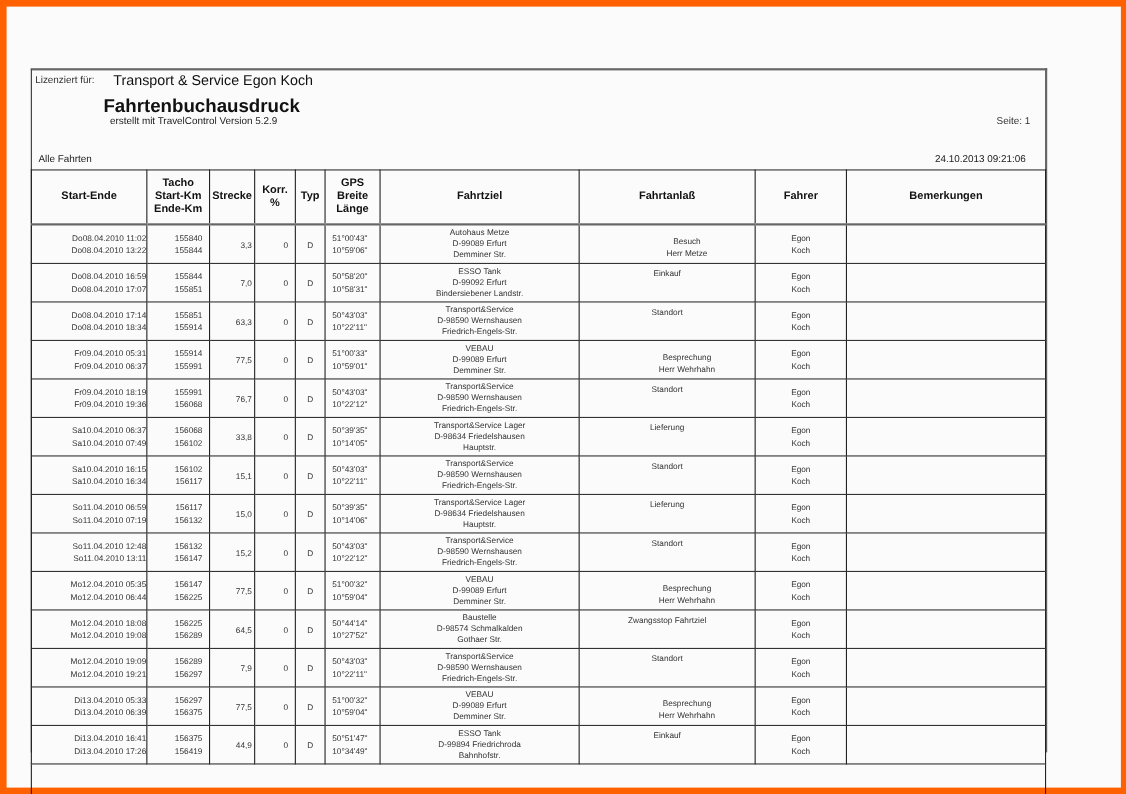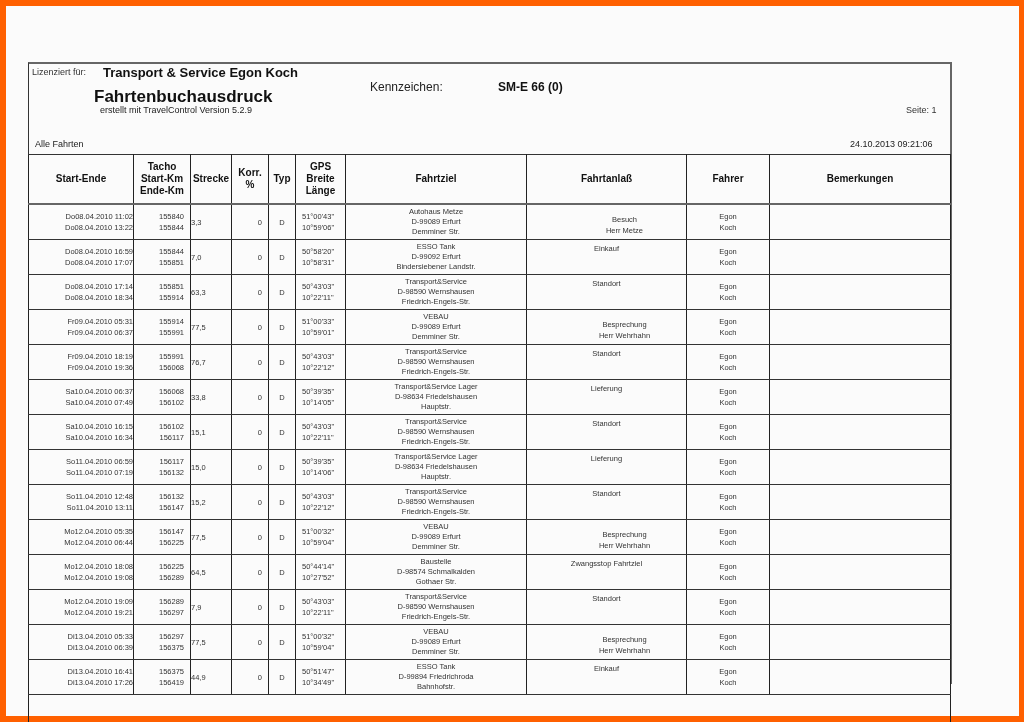--- a/index.html
+++ b/index.html
@@ -12,21 +12,21 @@
   }
   .page {
     position: absolute; left: 6px; top: 6px; width: 1013px; height: 710px;
     background: #fbfbfb;
   }
   .frame {
     position: absolute; left: 28px; top: 62px; width: 921px; height: 620px;
     border-top: 2px solid #666; border-left: 1px solid #333; border-right: 2px solid #666;
   }
   .lic-label { position: absolute; left: 32px; top: 67px; font-size: 9px; color: #333; }
-  .company { position: absolute; left: 103px; top: 65px; font-size: 13px; font-weight: bold; }
+  .company { position: absolute; left: 103px; top: 65px; font-size: 13px; font-weight: normal; }
   .title { position: absolute; left: 94px; top: 87px; font-size: 17px; font-weight: bold; }
   .subtitle { position: absolute; left: 100px; top: 105px; font-size: 9px; color: #222; }
   .page-no { position: absolute; left: 906px; top: 64px; font-size: 9px; color: #333; margin-top: 41px; }
   .meta { position: absolute; left: 370px; top: 80px; font-size: 12px; line-height: 15px; }
   .meta .row { display: flex; }
   .meta .k { width: 128px; color: #222; }
   .meta .v { font-weight: bold; }
   .filter { position: absolute; left: 35px; top: 139px; font-size: 9px; color: #222; }
   .timestamp { position: absolute; left: 850px; top: 139px; font-size: 9px; color: #222; }
 
@@ -43,21 +43,21 @@
     height: 48px; font-size: 10px; font-weight: bold; text-align: center;
     line-height: 12px; border-top: 1px solid #333; border-bottom: 2px solid #666;
   }
   table.log tbody td {
     height: 31px; font-size: 7.5px; color: #333; border-bottom: 1px solid #333;
     line-height: 11px; vertical-align: middle;
   }
   .c-se { text-align: right; padding-left: 1px; }
   .c-se .d { display: inline-block; width: 22px; }
   .c-km { text-align: right; padding-right: 6px !important; }
-  .c-str { padding-right: 2px !important; }
+  .c-str { text-align: right; padding-right: 2px !important; }
   .c-korr { text-align: right; padding-right: 6px !important; }
   .c-typ { text-align: center; }
   .c-gps { text-align: left; padding-left: 6px !important; }
   .c-ziel { text-align: center; line-height: 10px !important; }
   .c-anl { text-align: center; vertical-align: top !important; padding-top: 3px !important; }
   .c-anl.two { vertical-align: bottom !important; padding-top: 0 !important; padding-bottom: 3px !important; padding-left: 36px;}
   .c-fah { text-align: center; }
   .footer-row td { height: 21px; border-left: 1px solid #222; border-right: 1px solid #222; border-bottom: 1px solid #333; }
 </style>
 </head>
@@ -66,24 +66,20 @@
 <div class="page"></div>
 <div class="frame"></div>
 
 <div class="lic-label">Lizenziert für:</div>
 <div class="company">Transport &amp; Service Egon Koch</div>
 <div class="title">Fahrtenbuchausdruck</div>
 <div class="subtitle">erstellt mit TravelControl Version 5.2.9</div>
 <div class="page-no">Seite: 1</div>
 
 <div class="meta">
-  <div class="row">
-      <span class="k">Kennzeichen:</span>
-      <span class="v">SM-E 66 (0)</span>
-    </div>
 </div>
 
 <div class="filter">Alle Fahrten</div>
 <div class="timestamp">24.10.2013 09:21:06</div>
 
 <table class="log">
   <colgroup>
     <col style="width:105px">
       <col style="width:57px">
       <col style="width:41px">

